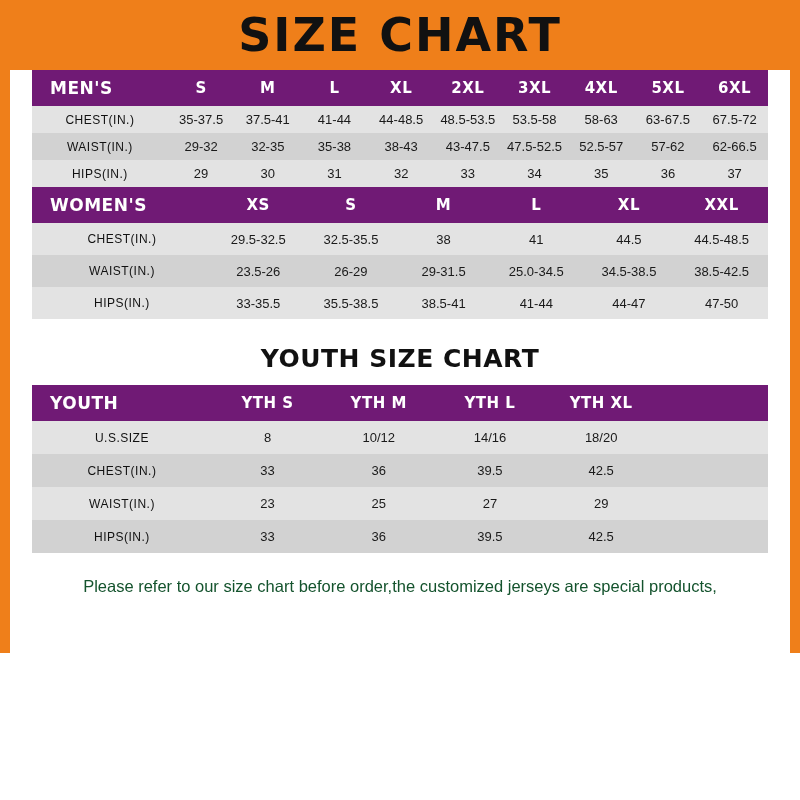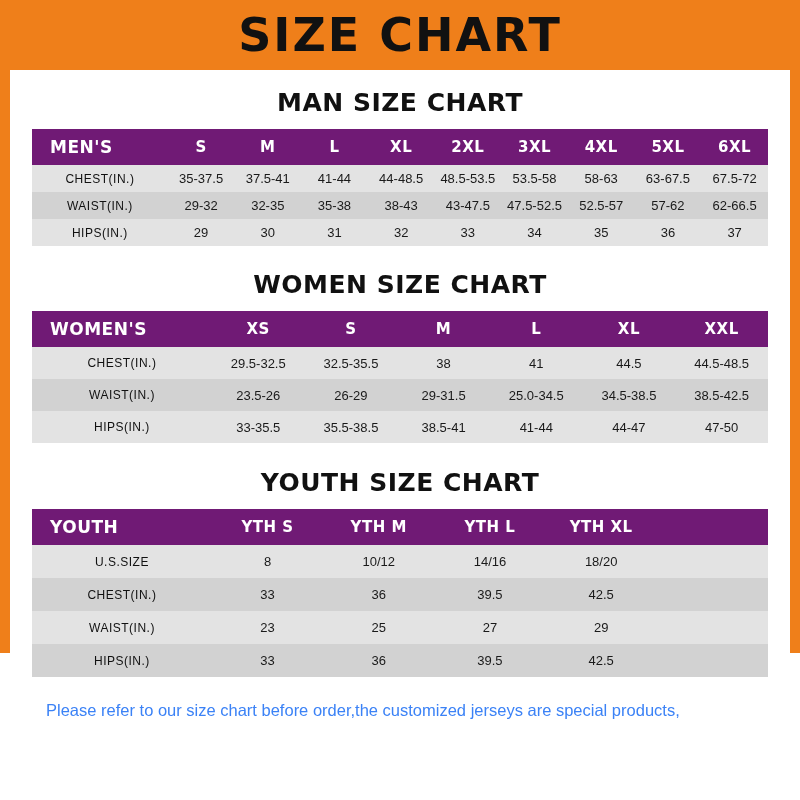--- a/index.html
+++ b/index.html
@@ -87,40 +87,40 @@
   }
   table.size-table tbody tr.odd { background: #e3e3e3; }
   table.size-table tbody tr.even { background: #d2d2d2; }
   table.size-table tbody td.rowlabel {
     font-size: 12px;
     letter-spacing: 0.5px;
     color: #111111;
   }
   .note {
     margin: 22px 14px 0 14px;
-    color: #3b82f6;
+    text-align: center;
+    color: #14532d;
     font-size: 16.5px;
     line-height: 1.45;
     font-family: "Liberation Sans", sans-serif;
   }
   .note div { white-space: nowrap; }
 </style>
 </head>
 <body>
 
 <div class="page">
 
   <div class="banner">
     <div class="banner-title">SIZE CHART</div>
   </div>
 
   <div class="content">
 
     <div class="sect-man">
-      <div class="section-title">MAN SIZE CHART</div>
       <table class="size-table">
         <thead>
           <tr>
             <th class="rowlabel" style="width:16%">MEN'S</th>
             <th>S</th>
             <th>M</th>
             <th>L</th>
             <th>XL</th>
             <th>2XL</th>
             <th>3XL</th>
@@ -164,21 +164,20 @@
             <td>34</td>
             <td>35</td>
             <td>36</td>
             <td>37</td>
           </tr>
         </tbody>
       </table>
     </div>
 
     <div class="sect-women">
-      <div class="section-title">WOMEN SIZE CHART</div>
       <table class="size-table">
         <thead>
           <tr>
             <th class="rowlabel" style="width:22%">WOMEN'S</th>
             <th>XS</th>
             <th>S</th>
             <th>M</th>
             <th>L</th>
             <th>XL</th>
             <th>XXL</th>

